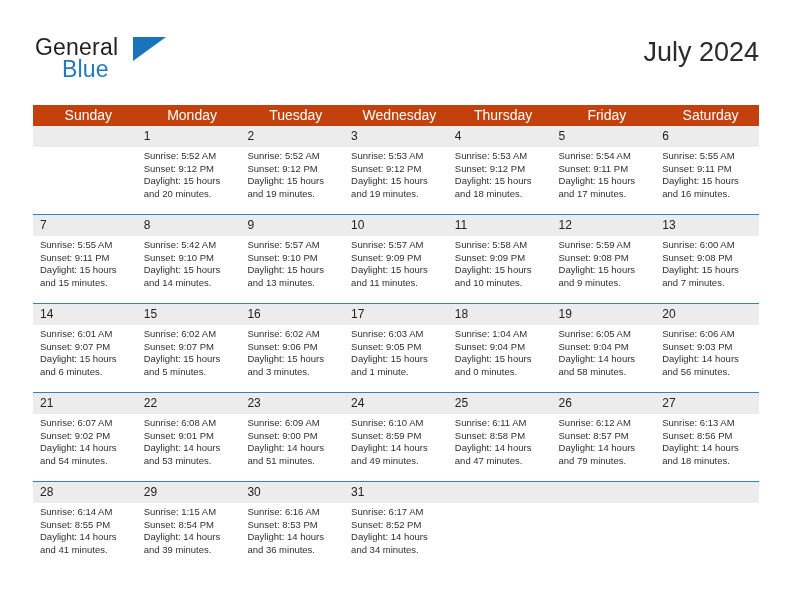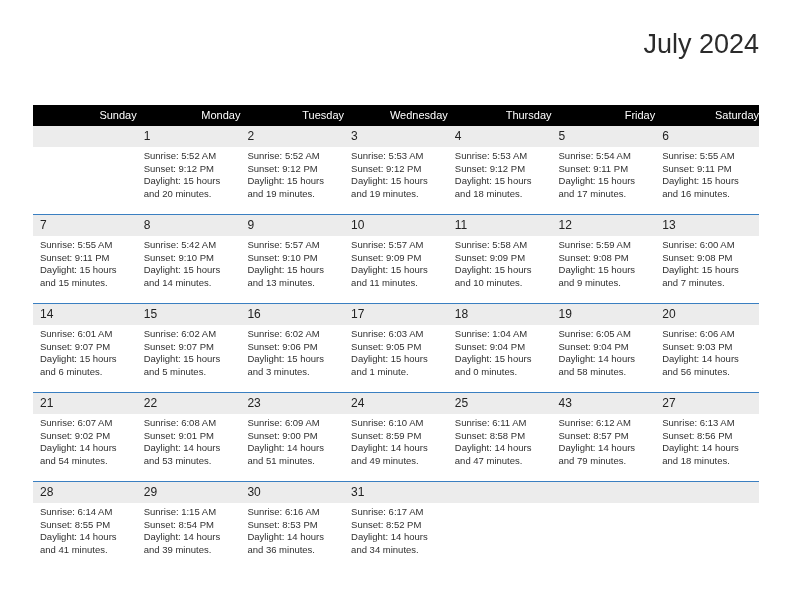--- a/index.html
+++ b/index.html
@@ -60,21 +60,21 @@
     top: 3px;
     width: 0;
     height: 0;
     border-left: 33px solid #1a74bb;
     border-bottom: 24px solid transparent;
   }
 
   .title-block {
     position: absolute;
     right: 0;
-    top: 0;
+    top: 8px;
     text-align: right;
   }
   .cal-title {
     font-size: 27px;
     color: #2b2b2b;
     line-height: 33px;
     font-weight: normal;
     white-space: nowrap;
   }
   .cal-subtitle {
@@ -88,25 +88,25 @@
   
   .calendar {
     position: absolute;
     left: 33px;
     top: 105px;
     width: 726px;
     border-collapse: collapse;
     table-layout: fixed;
   }
   .calendar th {
-    background: #000000;
+    background: #c2410c;
     color: #ffffff;
-    font-size: 11px;
+    font-size: 14px;
     font-weight: normal;
-    text-align: right;
+    text-align: center;
     padding: 4px 0 4px 7px;
     height: 13px;
     line-height: 13px;
     border: none;
   }
   .calendar td {
     vertical-align: top;
     padding: 0;
     border: none;
     border-top: 1px solid #3a7fc1;
@@ -137,20 +137,25 @@
     white-space: nowrap;
   }
 </style>
 </head>
 <body>
 
 <div class="page">
 
   <div class="header">
 
+    <div class="logo">
+      <span class="logo-general">General</span>
+      <span class="logo-triangle"></span>
+      <span class="logo-blue">Blue</span>
+    </div>
 
     <div class="title-block">
       <div class="cal-title">July 2024</div>
     </div>
 
   </div>
 
   <table class="calendar">
     <thead>
       <tr>
@@ -393,21 +398,21 @@
           <td>
             <div class="daynum">25</div>
             <div class="cell-body">
               <div>Sunrise: 6:11 AM</div>
               <div>Sunset: 8:58 PM</div>
               <div>Daylight: 14 hours</div>
               <div>and 47 minutes.</div>
             </div>
           </td>
           <td>
-            <div class="daynum">43</div>
+            <div class="daynum">26</div>
             <div class="cell-body">
               <div>Sunrise: 6:12 AM</div>
               <div>Sunset: 8:57 PM</div>
               <div>Daylight: 14 hours</div>
               <div>and 79 minutes.</div>
             </div>
           </td>
           <td>
             <div class="daynum">27</div>
             <div class="cell-body">

